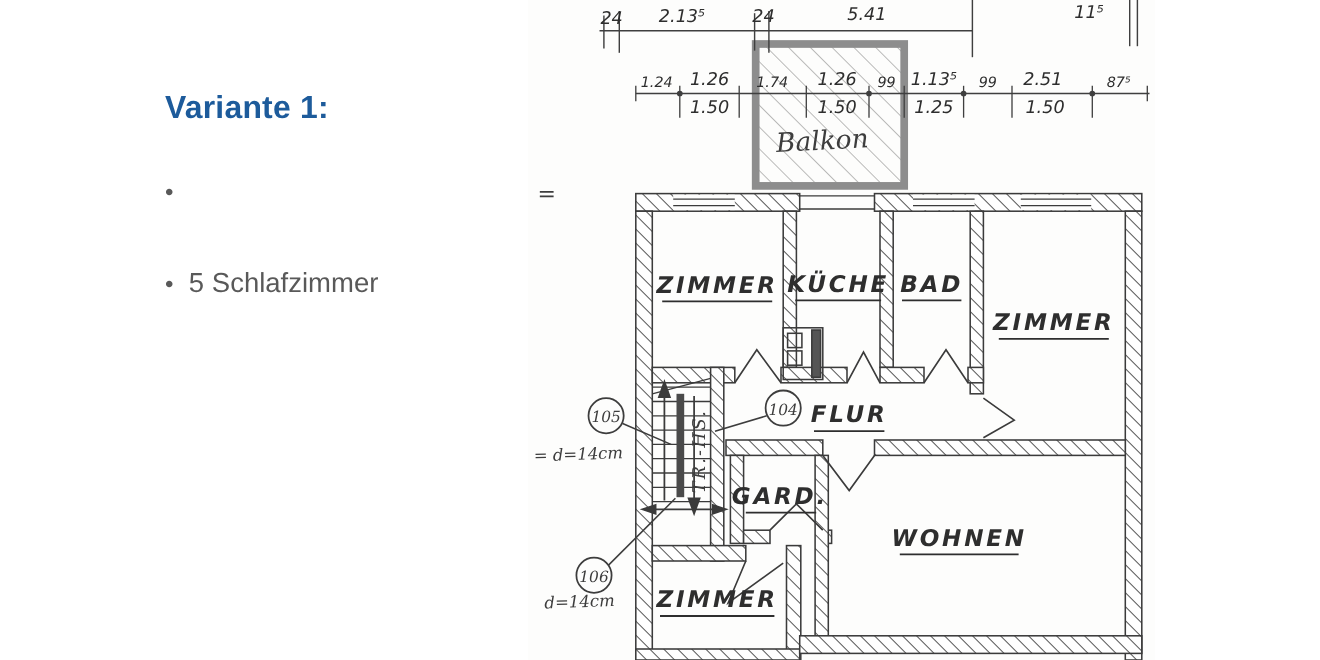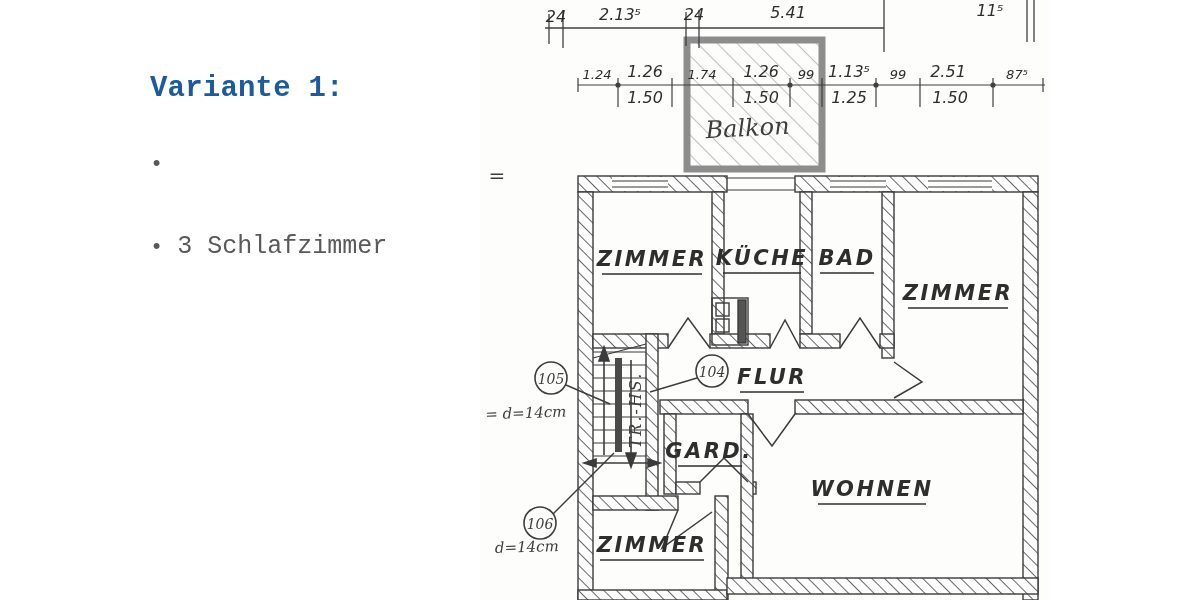--- a/index.html
+++ b/index.html
@@ -1,17 +1,17 @@
 <!DOCTYPE html>
 <html><head>
 <meta charset="utf-8">
 <style>
   html,body{margin:0;padding:0;width:1200px;height:600px;background:#ffffff;overflow:hidden;
     font-family:"Liberation Sans",sans-serif;}
-  .slide-text{position:absolute;left:150px;top:72px;width:330px;font-family:Liberation Mono, monospace;}
+  .slide-text{position:absolute;left:150px;top:82px;width:330px;}
   .slide-title{font-size:29px;font-weight:bold;color:#1d5b9b;letter-spacing:0.2px;}
   .bullet{display:flex;align-items:baseline;color:#595959;font-size:25px;}
   .bullet-1{margin-top:47px;}
   .bullet-2{margin-top:55px;}
   .bullet .dot{font-size:22px;margin-right:14px;color:#595959;}
   .scan{position:absolute;left:480px;top:0;width:570px;height:600px;}
   svg text{font-family:"DejaVu Sans",sans-serif;}
   .room{font-style:italic;font-weight:bold;font-size:21px;letter-spacing:2.5px;fill:#2e2e2e;text-anchor:middle;}
   .dim{font-style:italic;font-size:16px;fill:#2e2e2e;text-anchor:middle;}
   .dimsmall{font-style:italic;font-size:13px;fill:#2e2e2e;text-anchor:middle;}
@@ -20,21 +20,21 @@
 </head>
 <body>
 
 <div class="slide-text">
   <div class="slide-title">Variante 1:</div>
   <div class="bullet bullet-1">
     <span class="dot">•</span>
   </div>
   <div class="bullet bullet-2">
     <span class="dot">•</span>
-    <span>3 Schlafzimmer</span>
+    <span>5 Schlafzimmer</span>
   </div>
 </div>
 
 <div class="scan">
 <svg width="570" height="600" viewBox="480 0 570 600" xmlns="http://www.w3.org/2000/svg">
   <defs>
     <pattern id="wallHatch" width="9" height="9" patternUnits="userSpaceOnUse" patternTransform="rotate(-45)">
       <rect width="9" height="9" fill="#ffffff"></rect>
       <line x1="0" y1="0" x2="0" y2="9" stroke="#4a4a4a" stroke-width="1.7"></line>
     </pattern>

